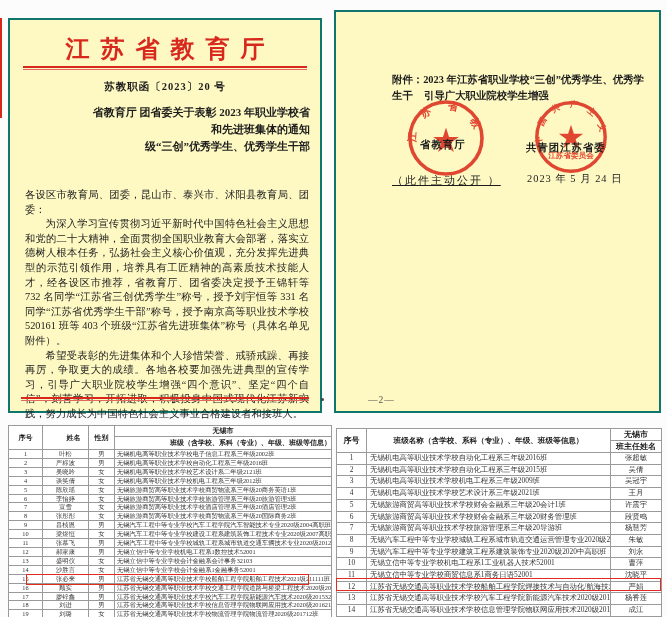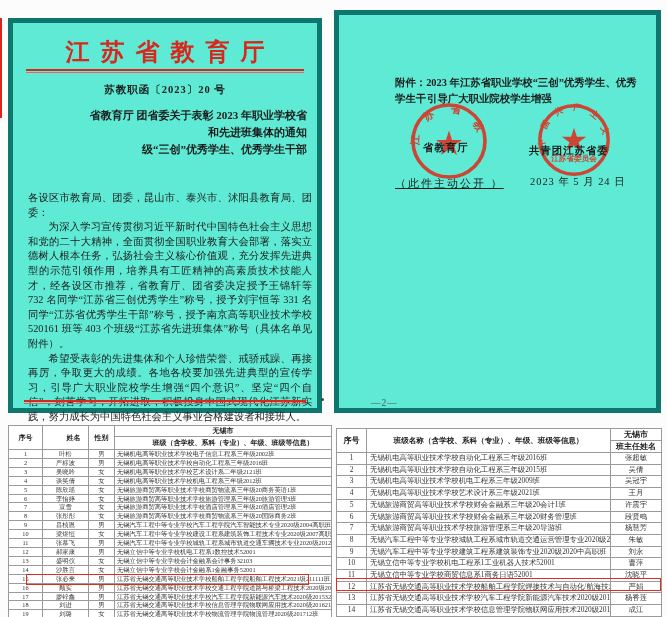--- a/index.html
+++ b/index.html
@@ -2,21 +2,21 @@
 <html><head>
 <meta charset="utf-8">
 <style>
   html,body{margin:0;padding:0;}
   body{
     width:667px;height:617px;position:relative;overflow:hidden;
     background:#fcfcfc;
     font-family:"Liberation Serif","DejaVu Serif",serif;
     color:#1c1c1c;
   }
-  .page{position:absolute;background:#5eead4;border:5px solid #0f766e;box-sizing:border-box;}
+  .page{position:absolute;background:#fef9c3;border:2px solid #0f766e;box-sizing:border-box;}
   #page-left{left:8px;top:18px;width:314px;height:395px;}
   #page-right{left:334px;top:10px;width:327px;height:403px;}
   .red-tick{position:absolute;left:0;top:18px;width:2px;height:100px;background:#d8281d;}
 
   
   .agency{position:absolute;top:13px;left:0;right:0;text-align:center;
     font-size:24px;font-weight:bold;color:#d8281d;letter-spacing:11px;padding-left:11px;white-space:nowrap;}
   .rule-wrap{position:absolute;left:13px;right:13px;top:46px;}
   .rule-a{height:2px;background:#d8281d;}
   .rule-b{height:1px;background:#e2695f;margin-top:1px;}
@@ -132,21 +132,21 @@
       <col style="width:217px">
     </colgroup>
   <thead>
     <tr>
       <th rowspan="2" style="height:24px;text-align:center;">序号</th>
       <th rowspan="2" style="text-align:center;padding-left:16px;">姓名</th>
       <th rowspan="2" style="text-align:center;">性别</th>
       <th style="height:11px;text-align:center;">无锡市</th>
     </tr>
     <tr>
-      <th style="height:13px;text-align:center;padding-left:20px;">班级（含学校、系科（专业）、年级、班级等信息）</th>
+      <th style="height:13px;text-align:right;padding-left:20px;">班级（含学校、系科（专业）、年级、班级等信息）</th>
     </tr>
   </thead>
   <tbody>
       <tr>
         <td>1</td>
         <td>叶松</td>
         <td>男</td>
         <td class="tl">无锡机电高等职业技术学校电子信息工程系三年级2002班</td>
       </tr>
       <tr>

